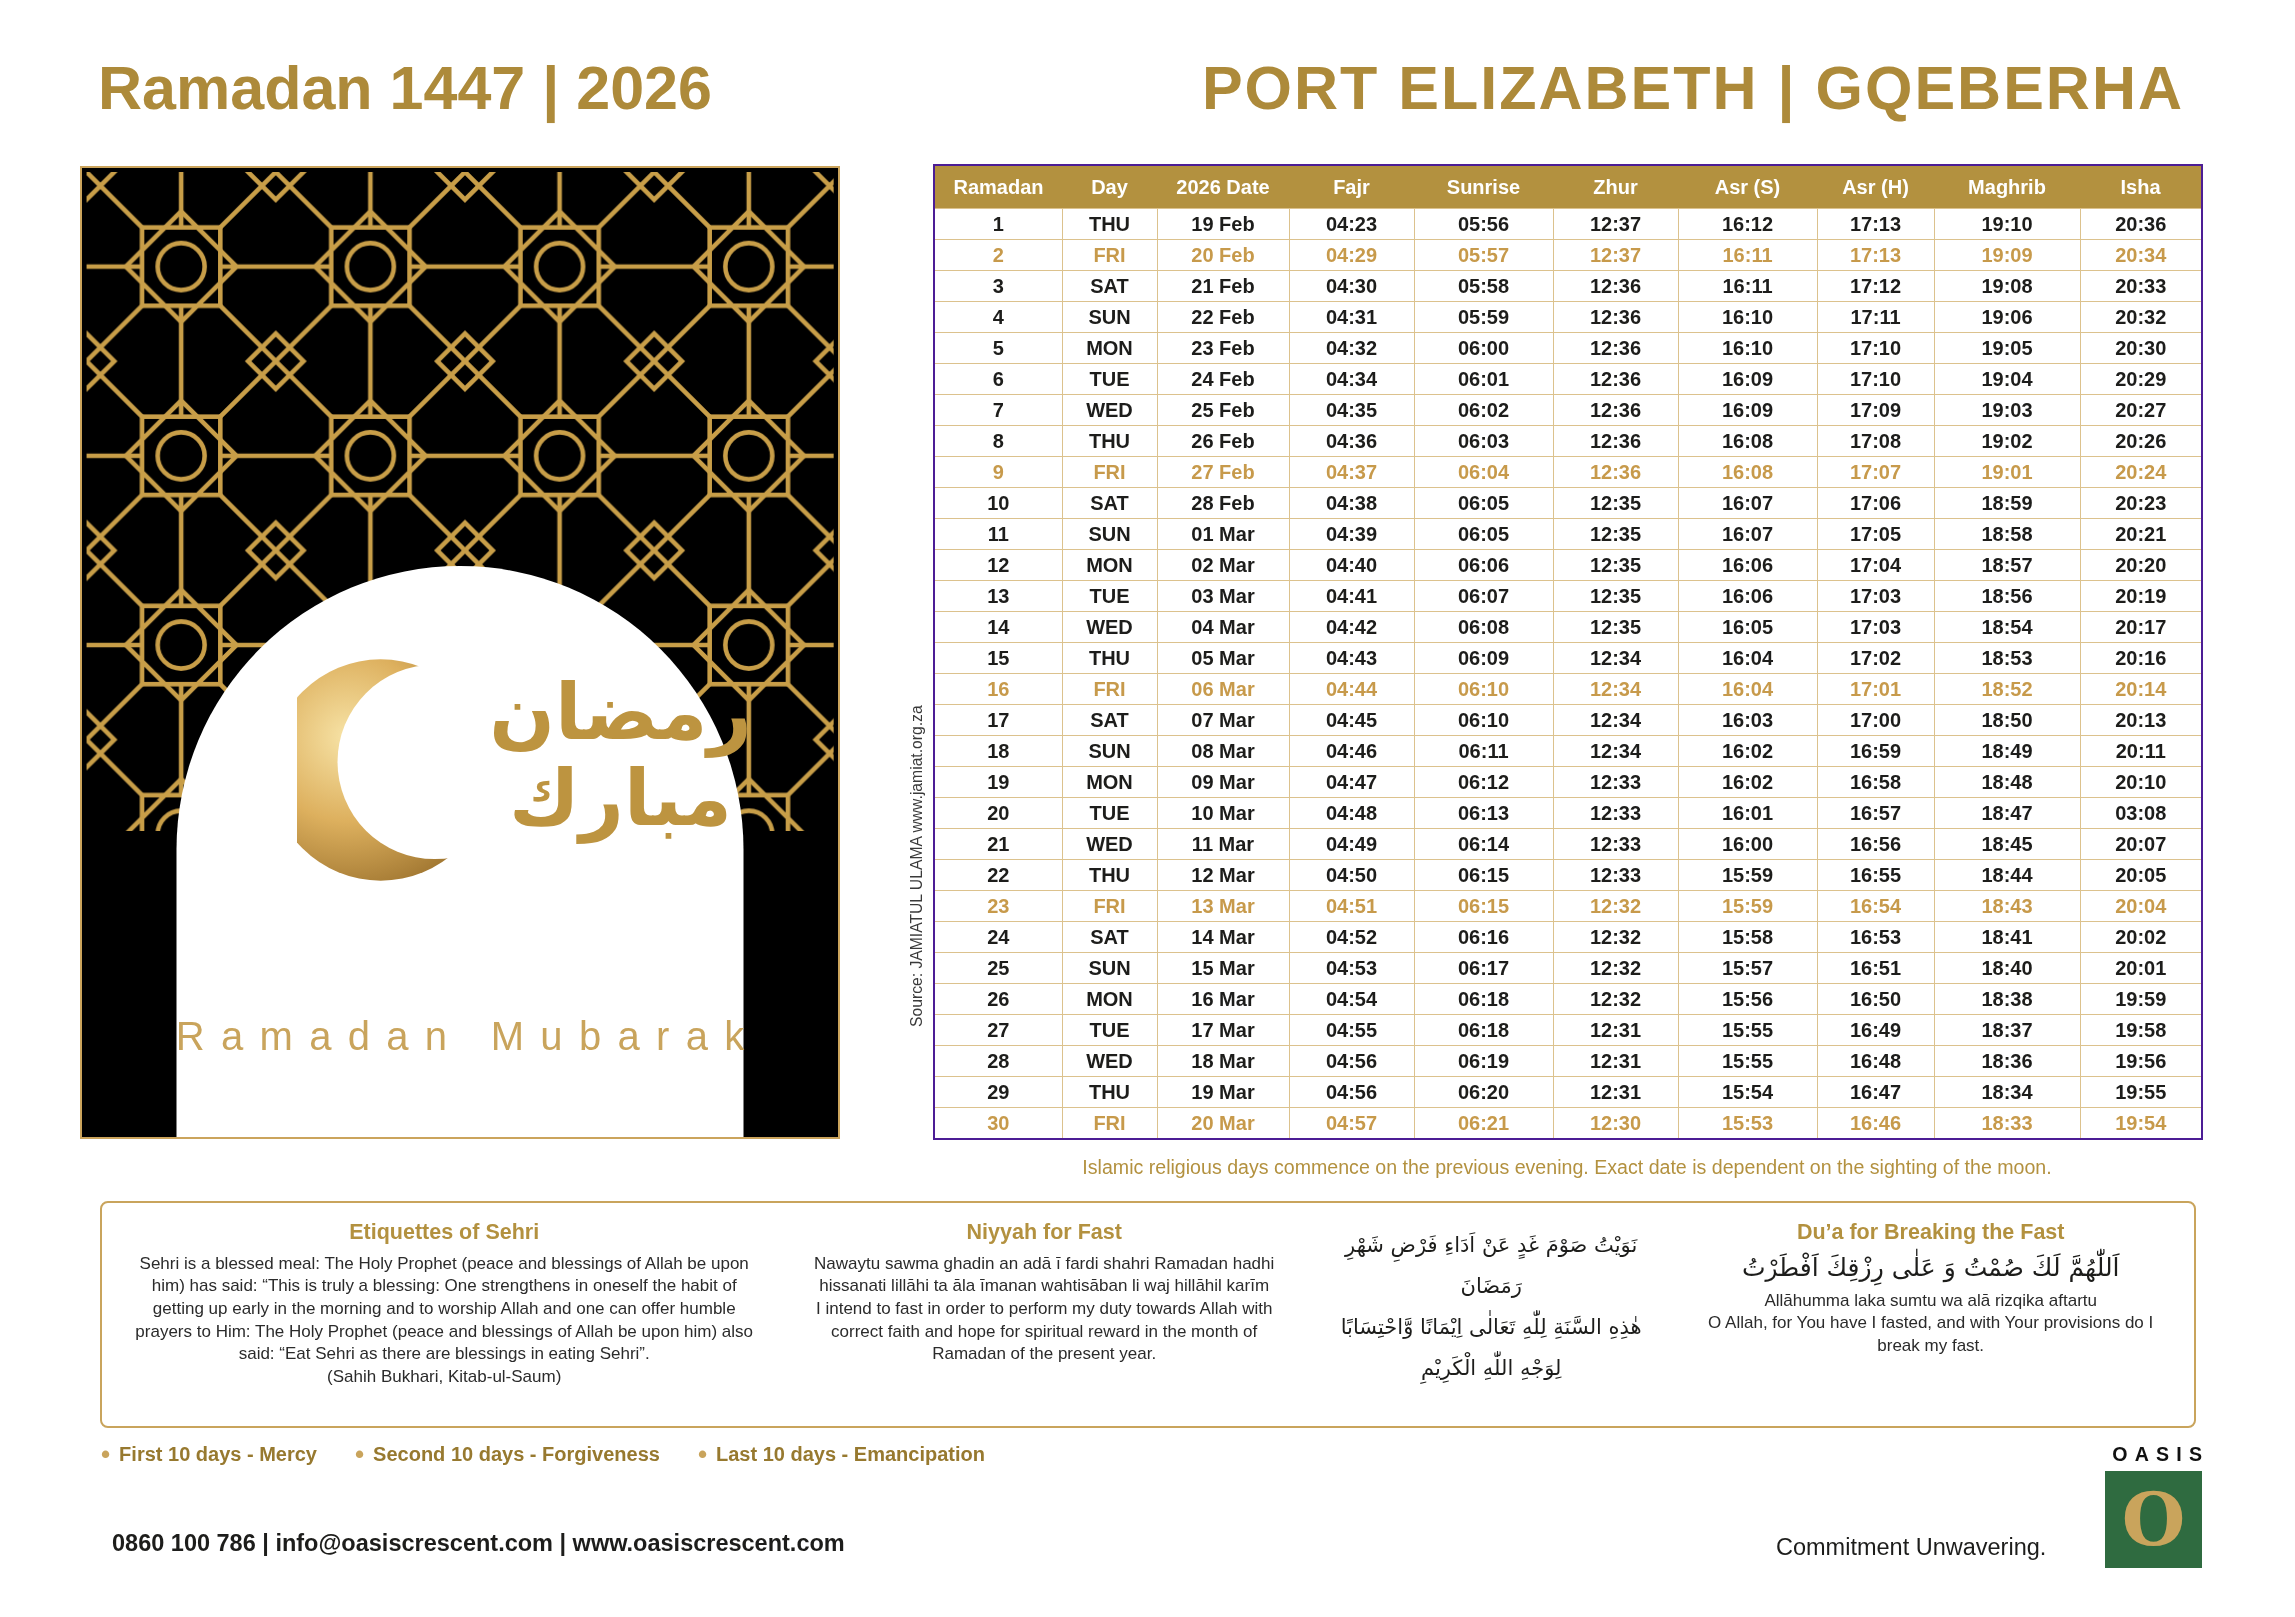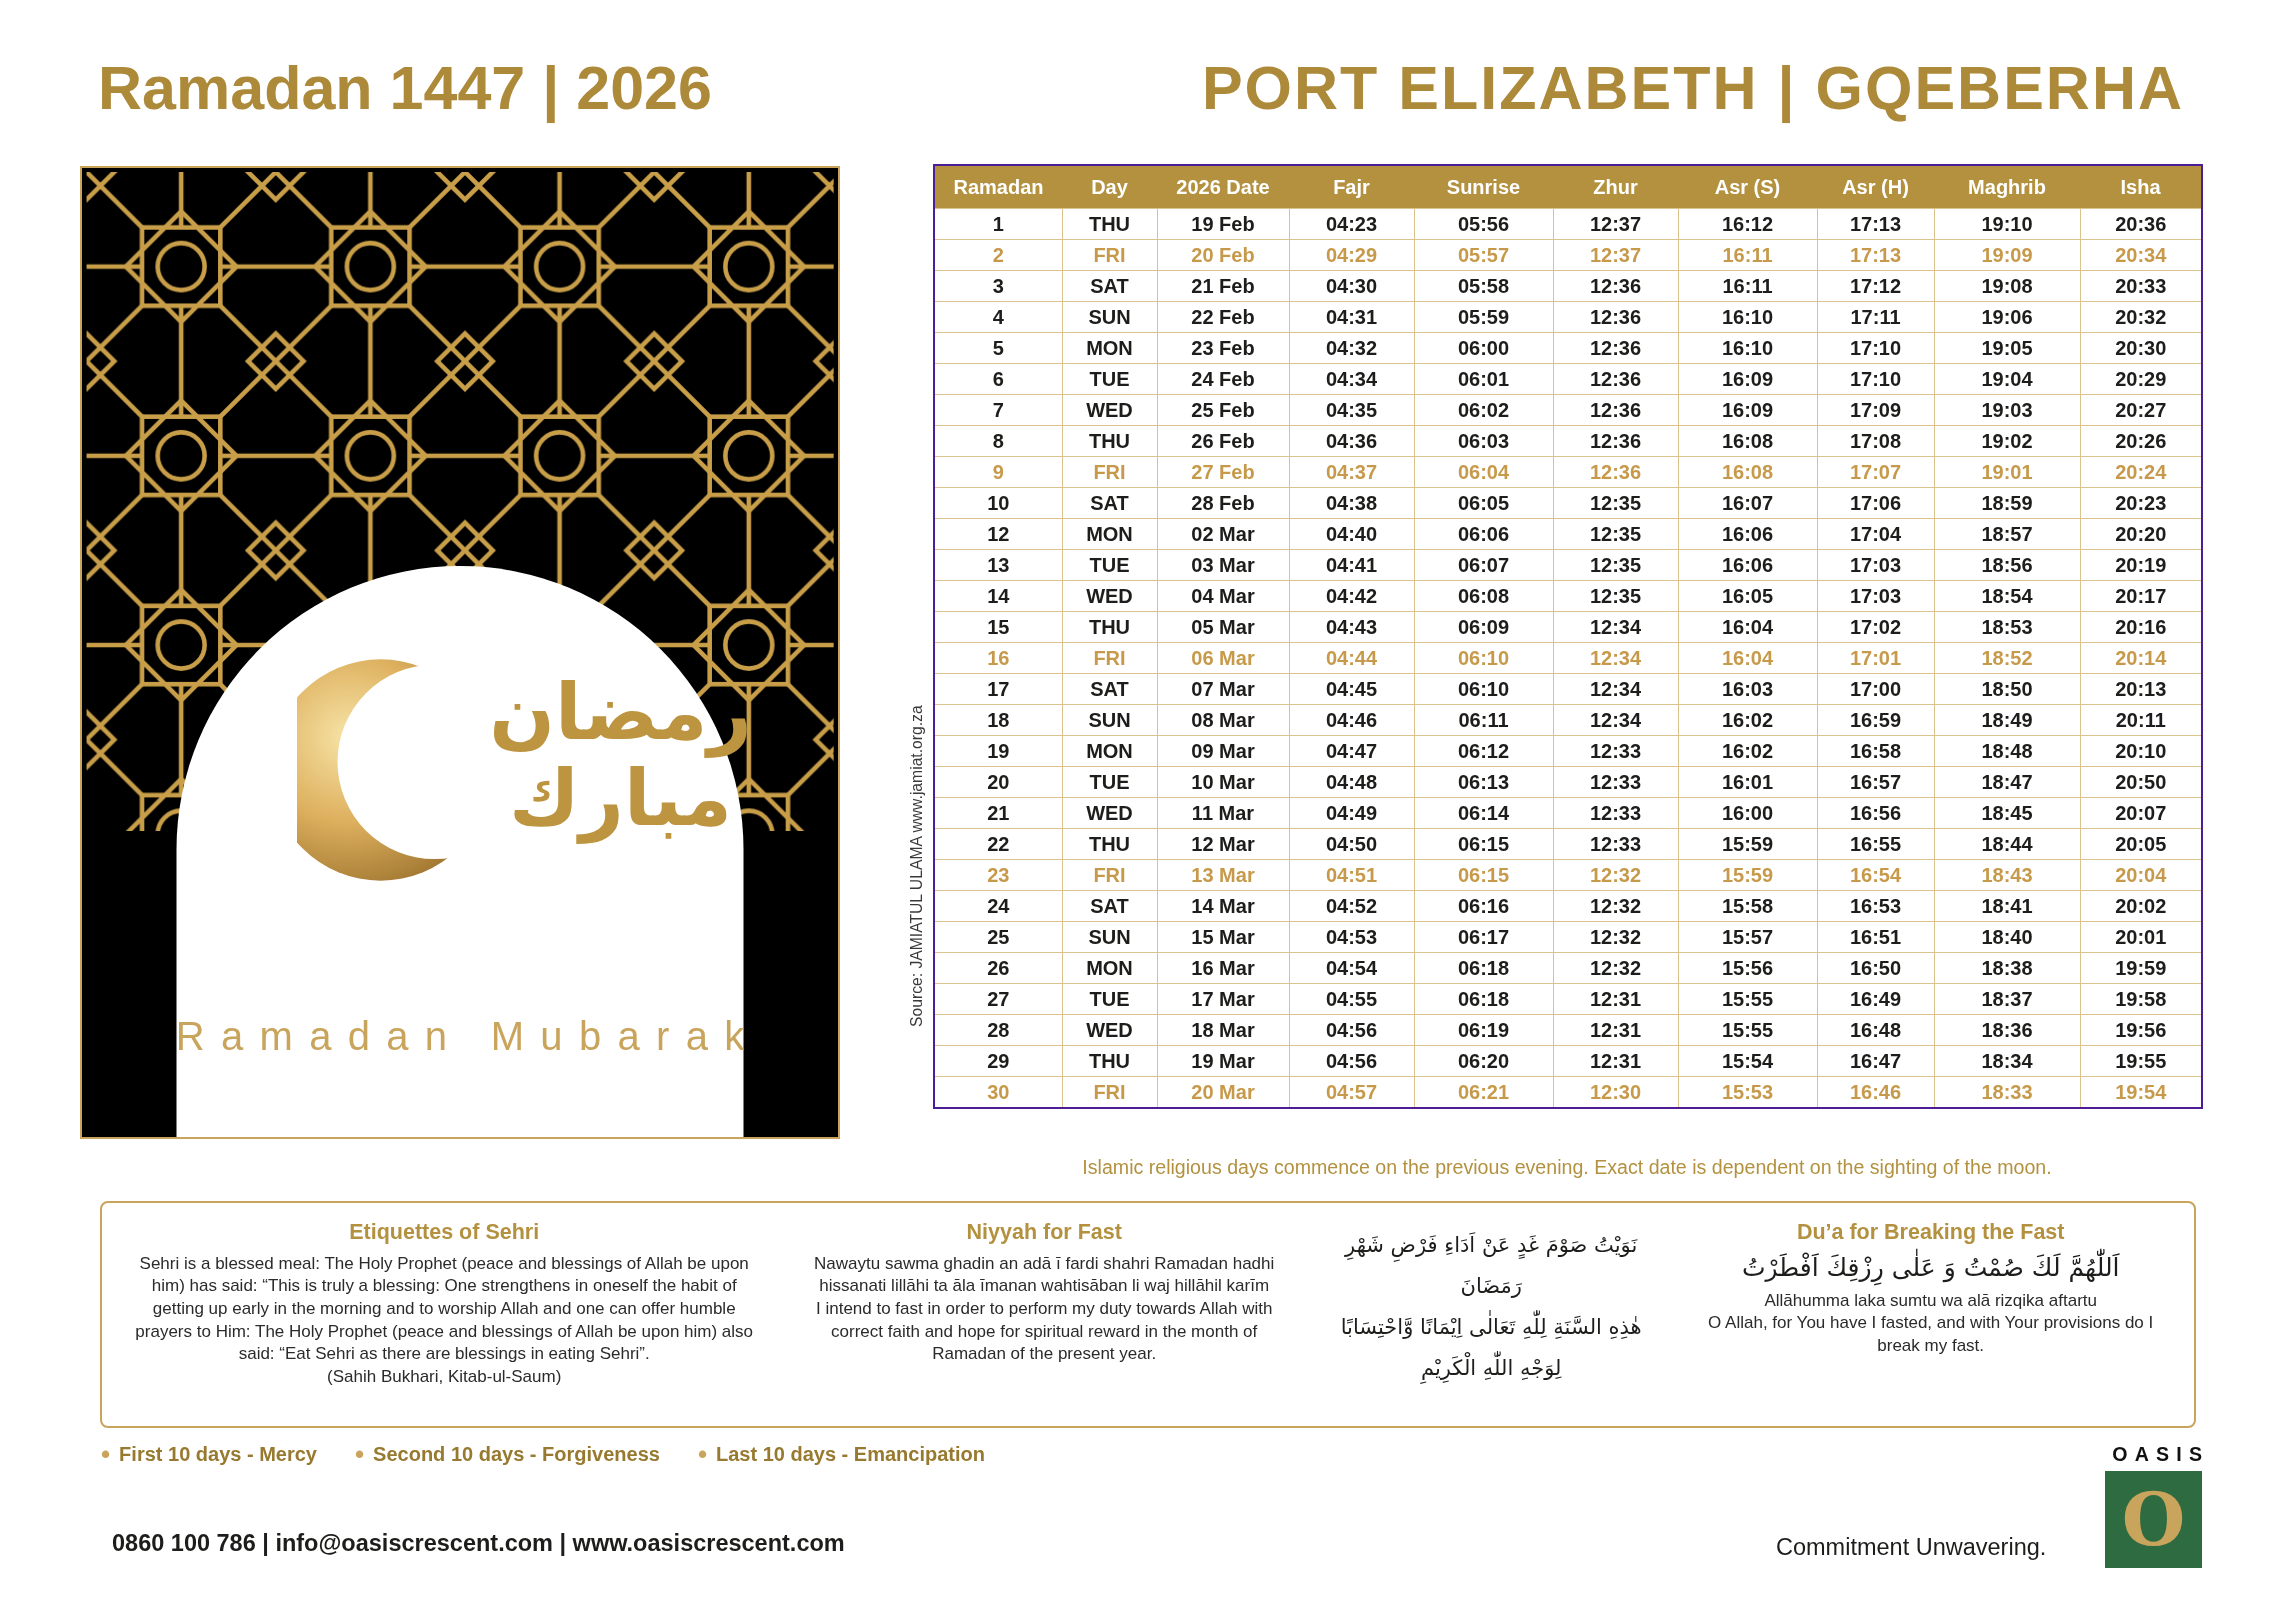--- a/index.html
+++ b/index.html
@@ -316,20 +316,32 @@
           <td>28 Feb</td>
           <td>04:38</td>
           <td>06:05</td>
           <td>12:35</td>
           <td>16:07</td>
           <td>17:06</td>
           <td>18:59</td>
           <td>20:23</td>
         </tr>
         <tr>
+          <td>11</td>
+          <td>SUN</td>
+          <td>01 Mar</td>
+          <td>04:39</td>
+          <td>06:05</td>
+          <td>12:35</td>
+          <td>16:07</td>
+          <td>17:05</td>
+          <td>18:58</td>
+          <td>20:21</td>
+        </tr>
+        <tr>
           <td>12</td>
           <td>MON</td>
           <td>02 Mar</td>
           <td>04:40</td>
           <td>06:06</td>
           <td>12:35</td>
           <td>16:06</td>
           <td>17:04</td>
           <td>18:57</td>
           <td>20:20</td>
@@ -421,21 +433,21 @@
         <tr>
           <td>20</td>
           <td>TUE</td>
           <td>10 Mar</td>
           <td>04:48</td>
           <td>06:13</td>
           <td>12:33</td>
           <td>16:01</td>
           <td>16:57</td>
           <td>18:47</td>
-          <td>20:50</td>
+          <td>03:08</td>
         </tr>
         <tr>
           <td>21</td>
           <td>WED</td>
           <td>11 Mar</td>
           <td>04:49</td>
           <td>06:14</td>
           <td>12:33</td>
           <td>16:00</td>
           <td>16:56</td>

